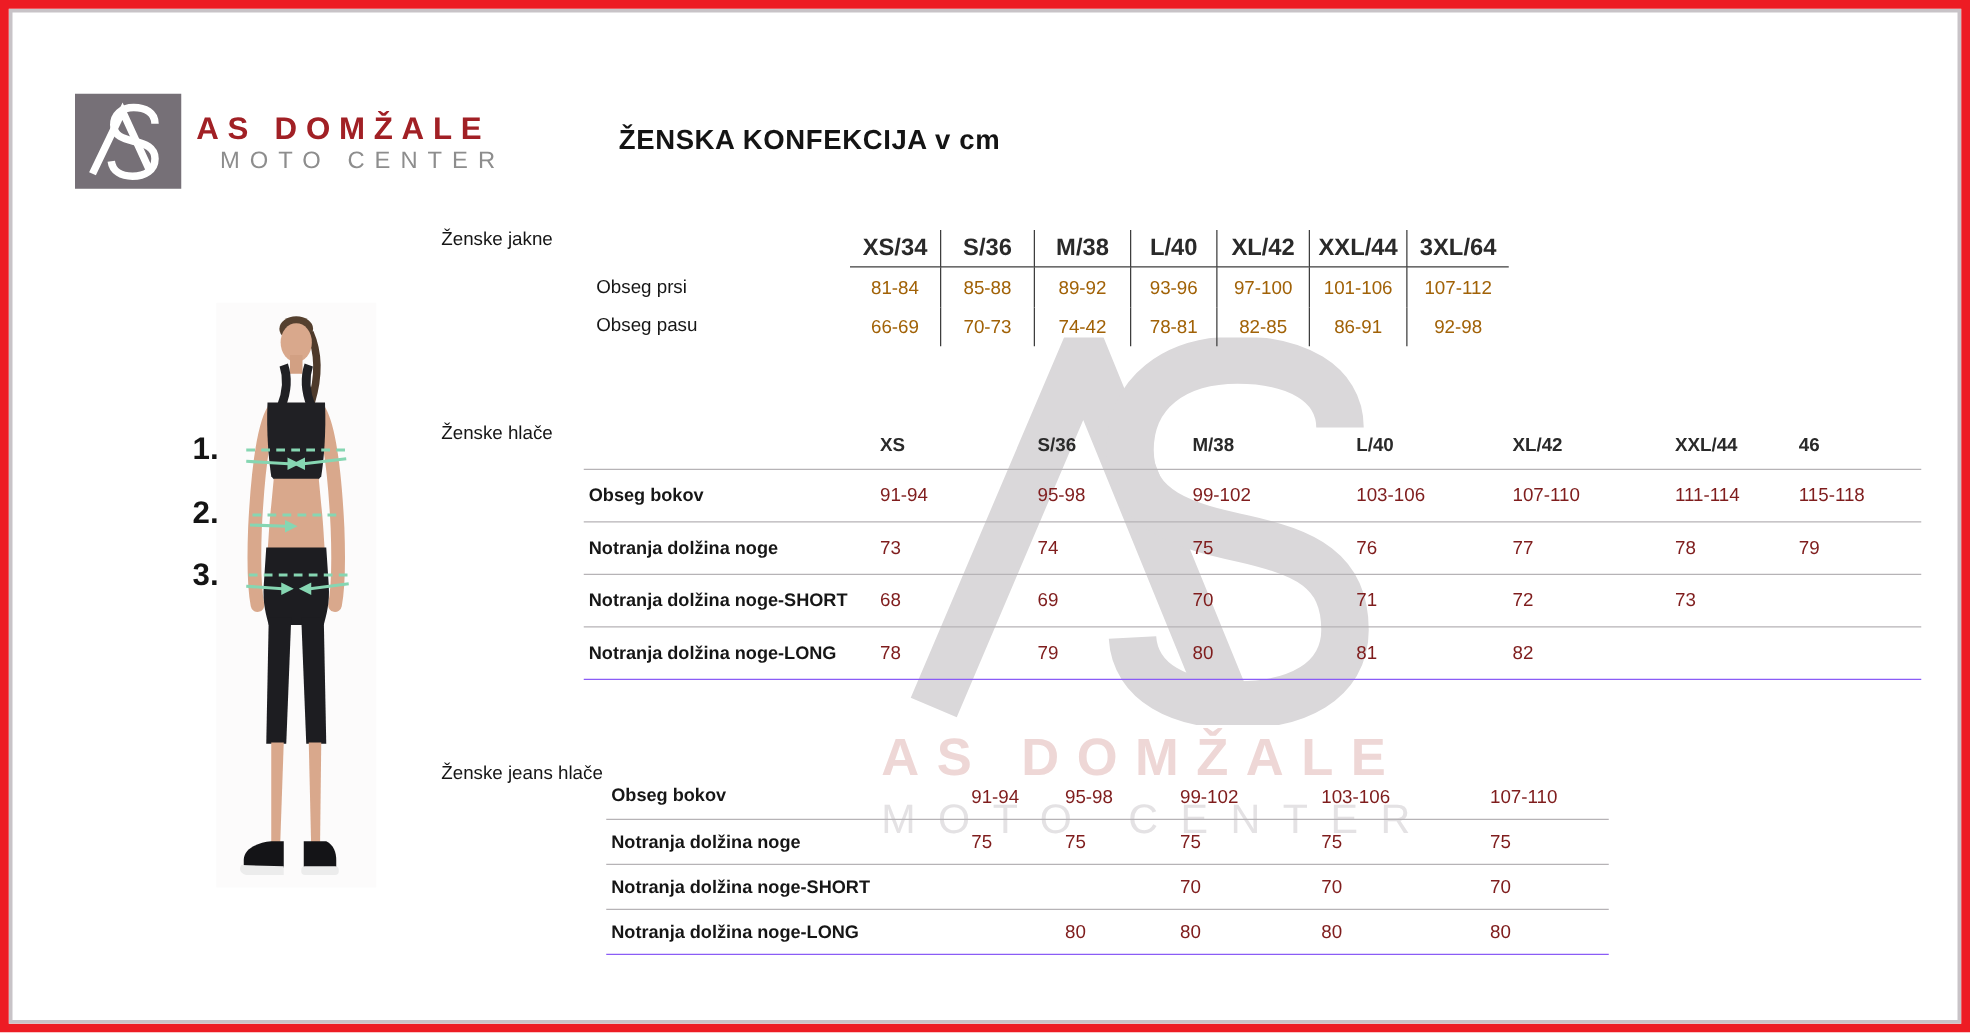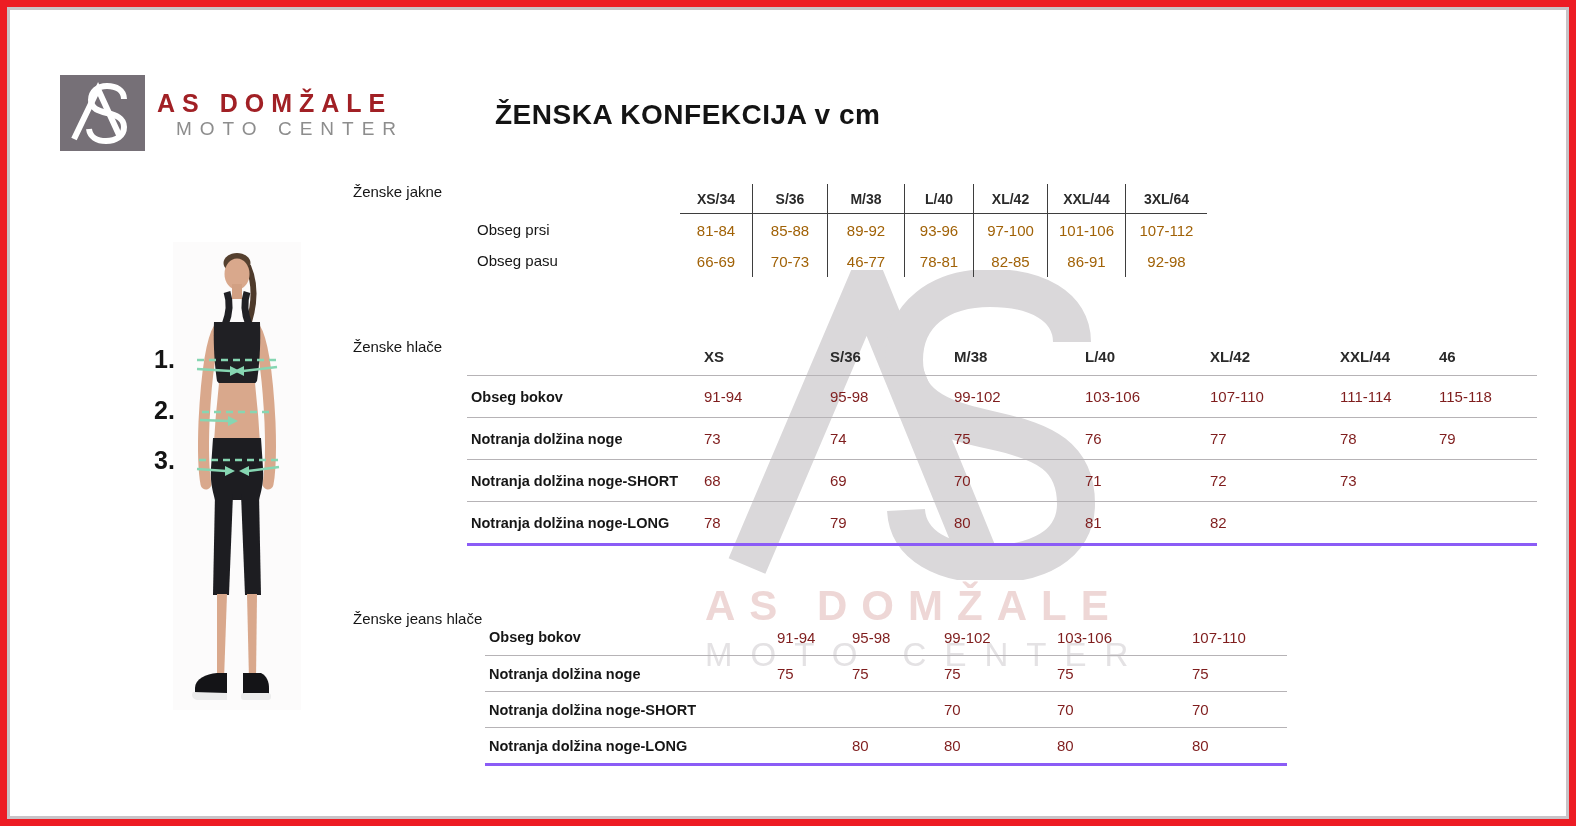--- a/index.html
+++ b/index.html
@@ -28,42 +28,42 @@
   .logo-name {
     position:absolute; left:150px; top:82px; z-index:2;
     font-size:25px; font-weight:700; letter-spacing:7px; color:#a12025; white-space:nowrap;
   }
   .logo-sub {
     position:absolute; left:169px; top:111px; z-index:2;
     font-size:19px; font-weight:400; letter-spacing:8px; color:#8d8d8d; white-space:nowrap;
   }
   .page-title {
     position:absolute; left:488px; top:92px; z-index:2;
-    font-size:28px; font-weight:800; color:#141414; letter-spacing:0.5px; white-space:nowrap;
+    font-size:22px; font-weight:800; color:#141414; letter-spacing:0.5px; white-space:nowrap;
   }
   
   .sec-label { position:absolute; z-index:2; font-size:15px; font-weight:400; color:#151515; white-space:nowrap; }
   .sl-jakne { left:346px; top:176px; }
   .sl-hlace { left:346px; top:331px; }
   .sl-jeans { left:346px; top:603px; }
   
   .jakne-grid {
     position:absolute; left:673px; top:177px; width:527px; z-index:2;
     display:grid; grid-template-columns:72px 75px 77px 69px 74px 78px 82px;
     grid-template-rows:30px 32px 31px;
   }
   .jg { display:flex; align-items:center; justify-content:center; white-space:nowrap; }
-  .jh { font-weight:700; font-size:14px; color:#2a2a2a; border-bottom:1.5px solid #3e3e3e; }
+  .jh { font-weight:700; font-size:19px; color:#2a2a2a; border-bottom:1.5px solid #3e3e3e; }
   .jv { font-size:15px; color:#a16207; }
   .vl { border-left:1.5px solid #3e3e3e; }
   .jakne-rowlabel { position:absolute; z-index:2; font-size:15px; font-weight:400; color:#161616; white-space:nowrap; }
   .jr0 { left:470px; top:214px; }
   .jr1 { left:470px; top:245px; }
   
-  .lined-table { position:absolute; z-index:2; border-bottom:3px solid #8b5cf6; }
+  .lined-table { position:absolute; z-index:2; border-bottom:1px solid #8b5cf6; }
   .hlace-table { left:460px; top:330px; width:1070px; }
   .jeans-table { left:478px; top:612px; width:802px; }
   .trow { display:grid; align-items:center; }
   .trow + .trow { border-top:1px solid #b6b3b6; }
   .hlace-table .trow { grid-template-columns:237px 126px 124px 131px 125px 130px 99px 98px; height:42px; }
   .hlace-table .trow.thead { height:38px; }
   .jeans-table .trow { grid-template-columns:292px 75px 92px 113px 135px 95px; height:36px; }
   .tl { font-size:14.5px; font-weight:700; color:#161616; padding-left:4px; white-space:nowrap; }
   .th { font-size:15px; font-weight:700; color:#2a2a2a; white-space:nowrap; }
   .tv { font-size:15px; color:#7f1d1d; white-space:nowrap; }
@@ -161,21 +161,21 @@
     <div class="jg jh vl">3XL/64</div>
     <div class="jg jv">81-84</div>
     <div class="jg jv vl">85-88</div>
     <div class="jg jv vl">89-92</div>
     <div class="jg jv vl">93-96</div>
     <div class="jg jv vl">97-100</div>
     <div class="jg jv vl">101-106</div>
     <div class="jg jv vl">107-112</div>
     <div class="jg jv">66-69</div>
     <div class="jg jv vl">70-73</div>
-    <div class="jg jv vl">46-77</div>
+    <div class="jg jv vl">74-42</div>
     <div class="jg jv vl">78-81</div>
     <div class="jg jv vl">82-85</div>
     <div class="jg jv vl">86-91</div>
     <div class="jg jv vl">92-98</div>
   </div>
 
   <div class="sec-label sl-hlace">Ženske hlače</div>
   <div class="lined-table hlace-table">
     <div class="trow thead">
       <div class="tl"></div>

